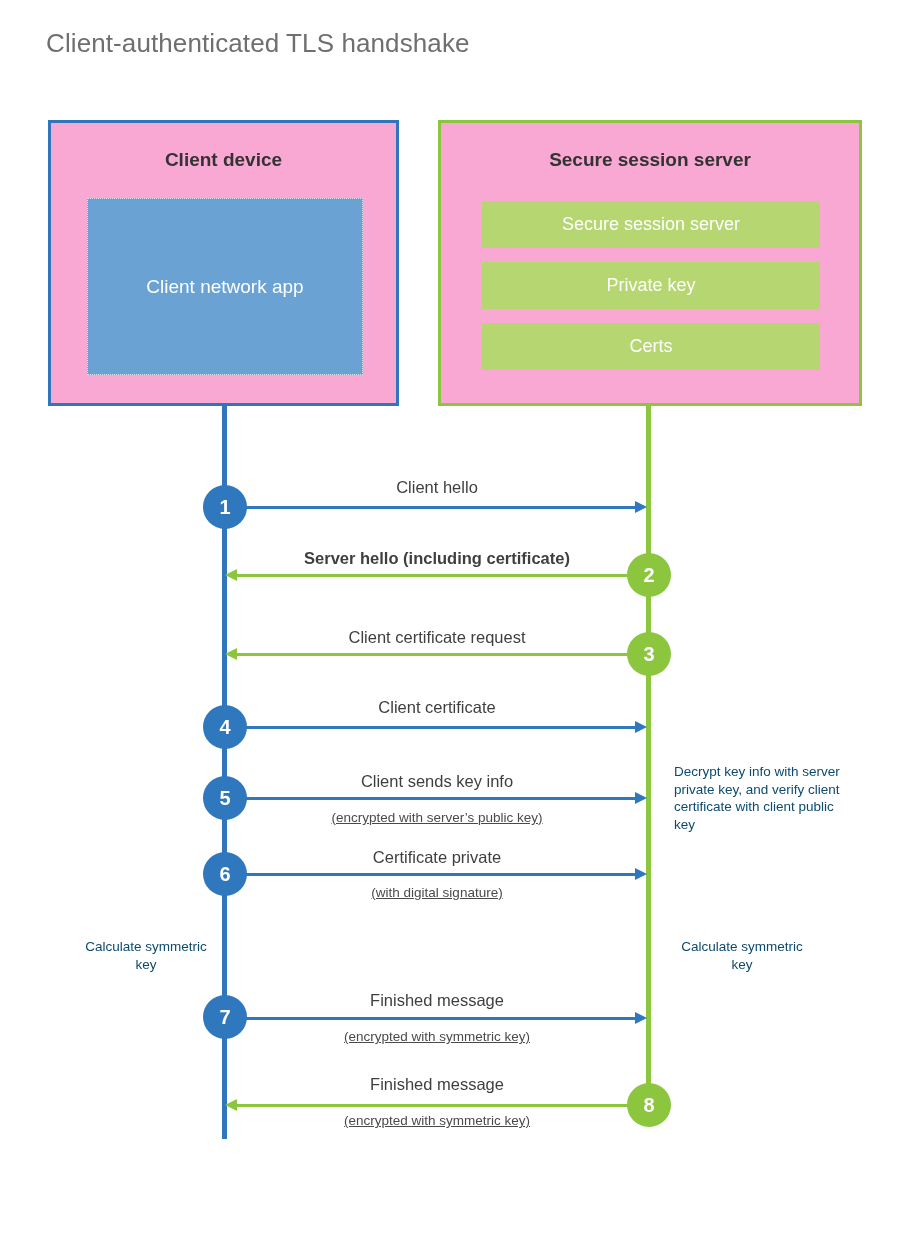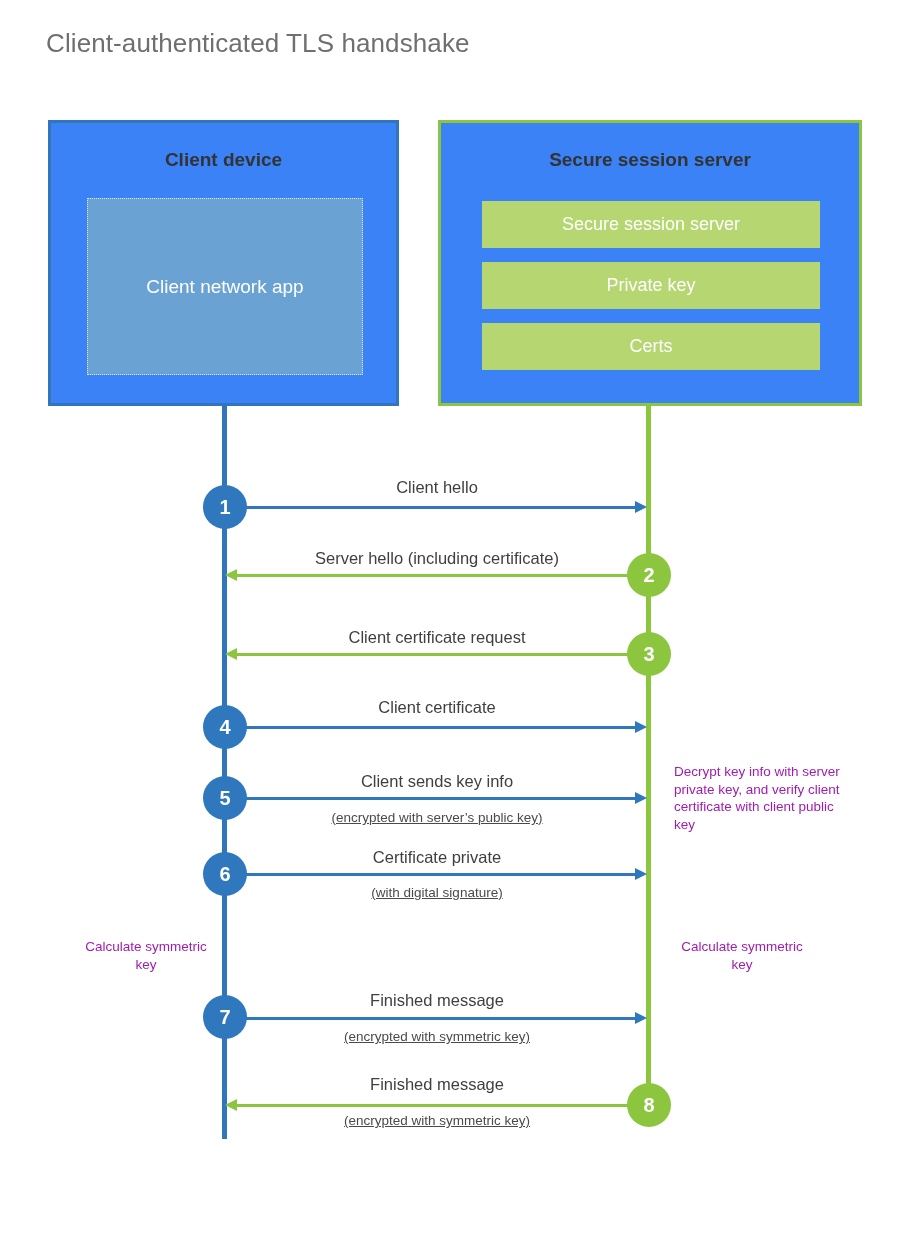--- a/index.html
+++ b/index.html
@@ -29,21 +29,21 @@
     font-size: 26px;
     font-weight: 400;
     color: #6f6f6f;
     letter-spacing: 0.1px;
     white-space: nowrap;
   }
 
   
   .party-box {
     box-sizing: border-box;
-    background: #3b82f6;
+    background: #f9a8d4;
   }
   #client-box {
     left: 40px;
     top: 120px;
     width: 351px;
     height: 286px;
     border: 3px solid #3176bc;
   }
   #server-box {
     left: 430px;
@@ -164,21 +164,21 @@
     font-size: 13.5px;
     color: #4a4a4a;
     white-space: nowrap;
     text-decoration: underline;
   }
 
   
   .note {
     font-size: 13.5px;
     line-height: 17.5px;
-    color: #a21caf;
+    color: #0c4a6e;
   }
   .note.center { text-align: center; }
 </style>
 </head>
 <body>
 
 <div id="stage">
 
   <div class="abs" id="page-title">Client-authenticated TLS handshake</div>
 
@@ -199,21 +199,21 @@
   <div class="abs" id="client-lifeline"></div>
   <div class="abs" id="server-lifeline"></div>
 
   <div class="abs msg-label" style="left:217px; top:478px; width:424px;">Client hello</div>
   <div class="abs msg-arrow arrow-blue" style="left:217px; top:500px; width:424px;">
     <div class="shaft" style="left:0; width:412px;"></div>
     <div class="head" style="left:410px;"></div>
   </div>
   <div class="abs step-circle blue" style="left:195px; top:485px;">1</div>
 
-  <div class="abs msg-label" style="left:217px; top:549px; width:424px;">Server hello (including certificate)</div>
+  <div class="abs msg-label" style="left:217px; top:549px; width:424px;font-weight:bold;">Server hello (including certificate)</div>
   <div class="abs msg-arrow arrow-green" style="left:217px; top:568px; width:424px;">
     <div class="shaft" style="left:12px; width:412px;"></div>
     <div class="head" style="left:0;"></div>
   </div>
   <div class="abs step-circle green" style="left:619px; top:553px;">2</div>
 
   <div class="abs msg-label" style="left:217px; top:628px; width:424px;">Client certificate request</div>
   <div class="abs msg-arrow arrow-green" style="left:217px; top:647px; width:424px;">
     <div class="shaft" style="left:12px; width:412px;"></div>
     <div class="head" style="left:0;"></div>

